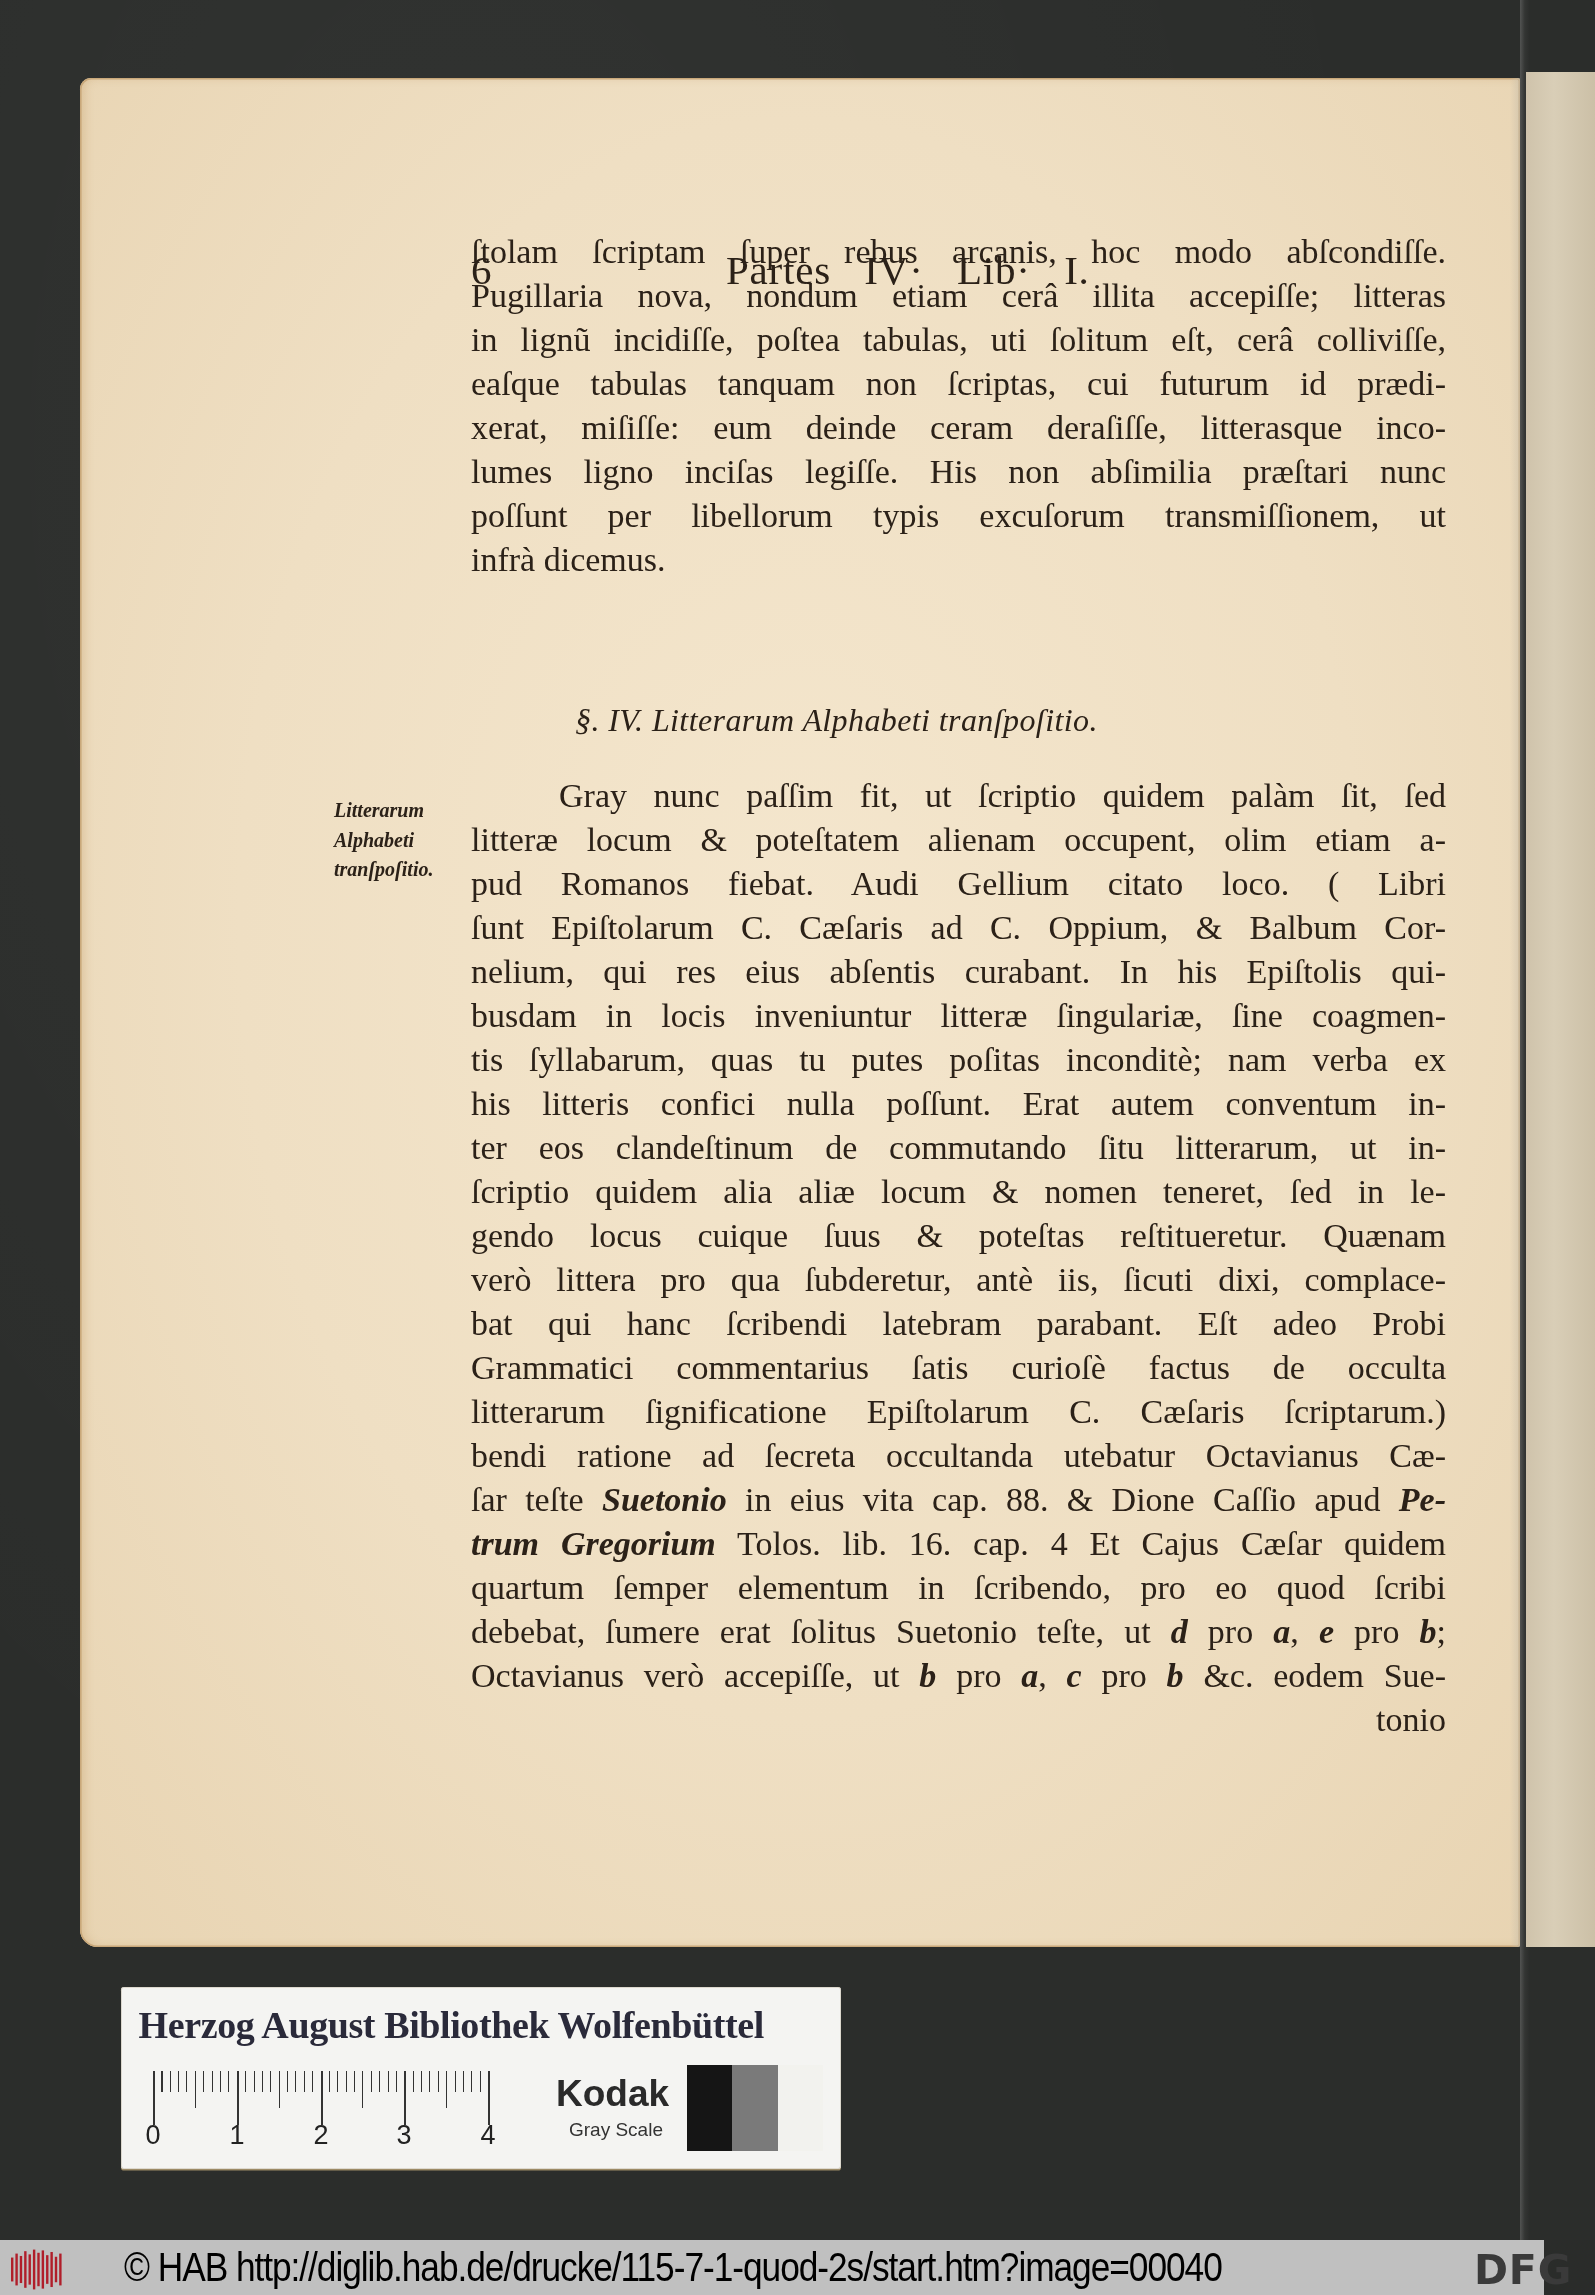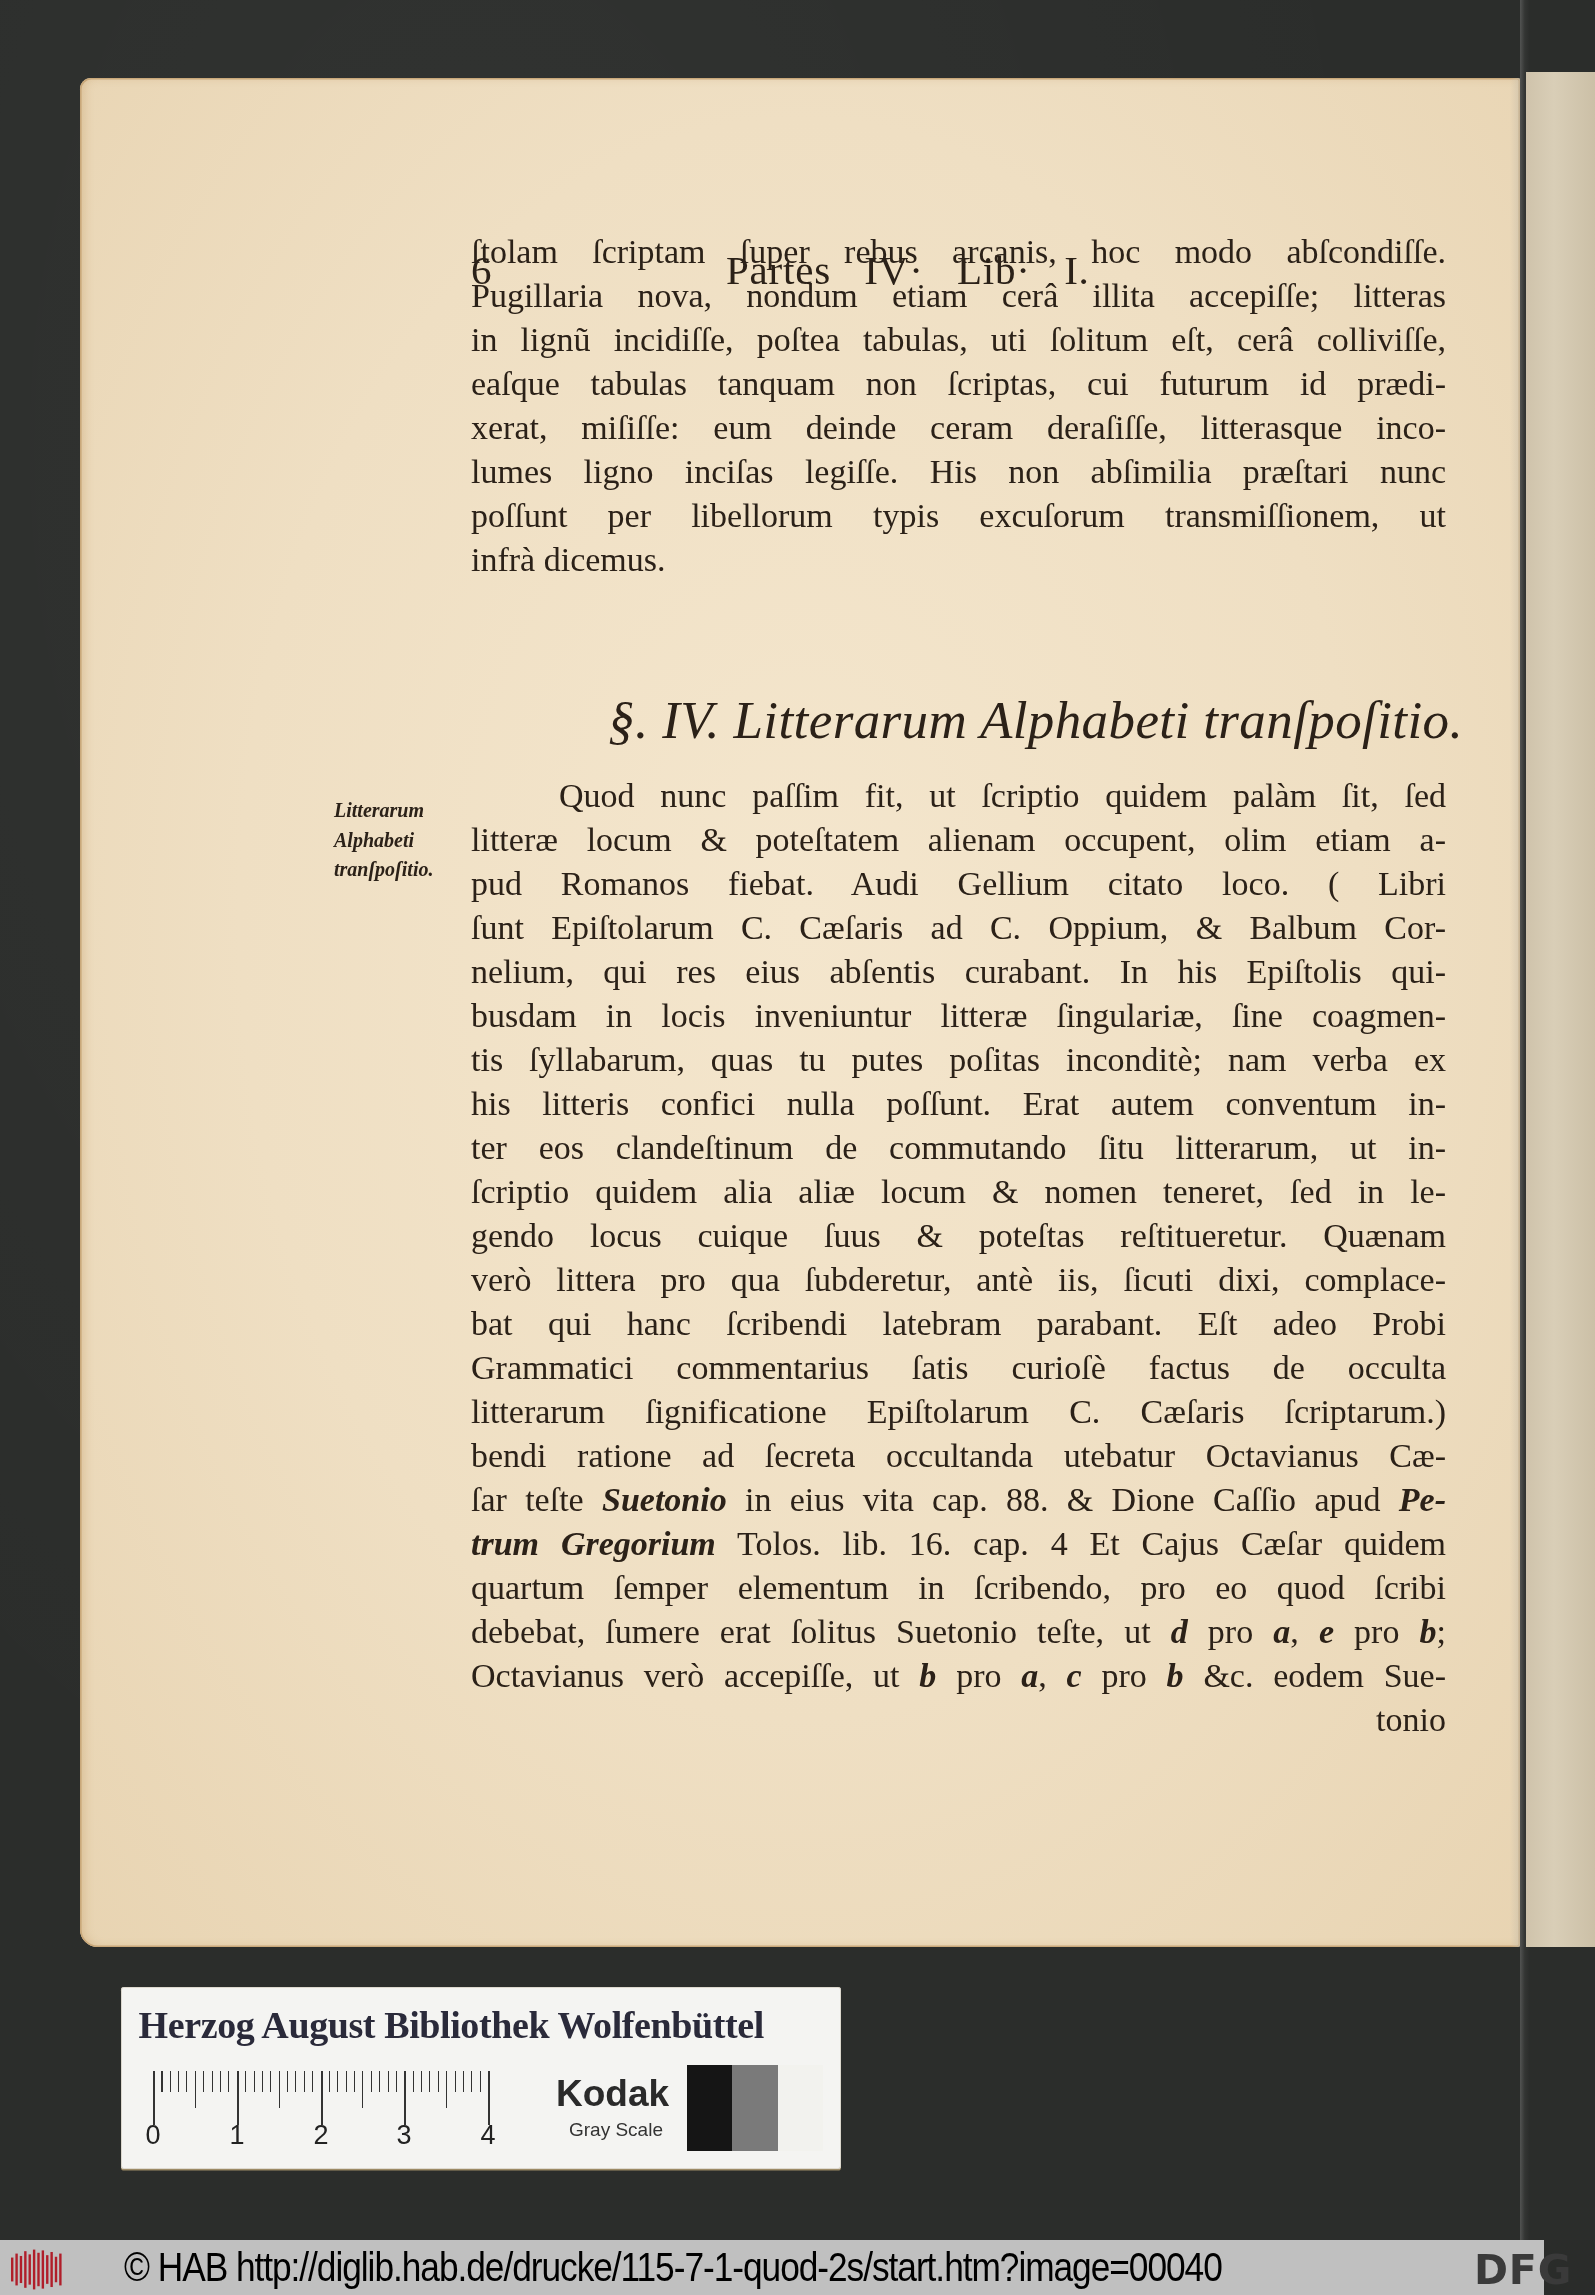--- a/index.html
+++ b/index.html
@@ -50,21 +50,21 @@
     line-height:44px; text-align:justify;
   }
   .body-line {
     display:block; white-space:nowrap; text-align-last:justify;
     height:44px; overflow:visible;
   }
   .body-line.last { text-align-last:left; }
   .body-line.right { text-align:right; text-align-last:right; }
   .indent { padding-left:88px; }
   .section-heading {
-    position:absolute; left:528px; top:614px; font-size:53px; font-style:italic;
+    position:absolute; left:495px; top:614px; font-size:32px; font-style:italic;
     line-height:56px; white-space:nowrap; letter-spacing:0.4px;
   }
   .margin-note {
     position:absolute; left:254px; top:718px; width:120px; font-size:20px;
     font-style:italic; font-weight:bold; line-height:29.5px;
   }
   .margin-note span { display:block; white-space:nowrap; }
   i.it { font-style:italic; font-weight:bold; }
 
   
@@ -146,21 +146,21 @@
 
   <div class="section-heading">§. IV. Litterarum Alphabeti tranſpoſitio.</div>
 
   <div class="margin-note">
     <span>Litterarum</span>
     <span>Alphabeti</span>
     <span>tranſpoſitio.</span>
   </div>
 
   <div class="body-block" id="para2" style="top:696px;">
-      <span class="body-line indent">Quod nunc paſſim fit, ut ſcriptio quidem palàm ſit, ſed</span>
+      <span class="body-line indent">Gray nunc paſſim fit, ut ſcriptio quidem palàm ſit, ſed</span>
       <span class="body-line">litteræ locum &amp; poteſtatem alienam occupent, olim etiam a-</span>
       <span class="body-line">pud Romanos fiebat.   Audi Gellium citato loco. ( Libri</span>
       <span class="body-line">ſunt Epiſtolarum C. Cæſaris ad C. Oppium, &amp; Balbum Cor-</span>
       <span class="body-line">nelium, qui res eius abſentis curabant.   In his Epiſtolis qui-</span>
       <span class="body-line">busdam in locis inveniuntur litteræ ſingulariæ, ſine coagmen-</span>
       <span class="body-line">tis ſyllabarum, quas tu putes poſitas inconditè; nam verba ex</span>
       <span class="body-line">his litteris confici nulla poſſunt.   Erat autem conventum in-</span>
       <span class="body-line">ter eos clandeſtinum de commutando ſitu litterarum, ut in-</span>
       <span class="body-line">ſcriptio quidem alia aliæ locum &amp; nomen teneret, ſed in le-</span>
       <span class="body-line">gendo locus cuique ſuus &amp; poteſtas reſtitueretur.  Quænam</span>

